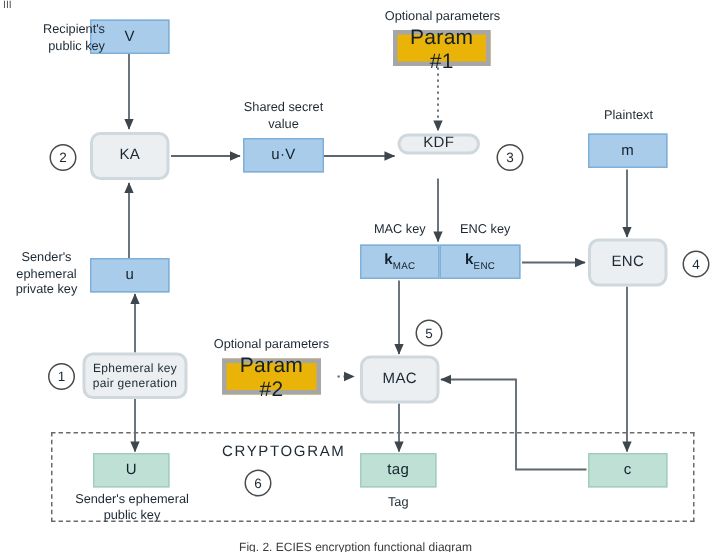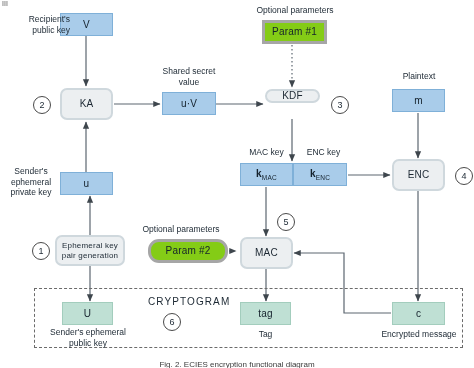--- a/index.html
+++ b/index.html
@@ -37,24 +37,24 @@
   }
   
   .proc{
     background:#eceff1;
     border:2px solid #cfd8dd;
     border-radius:7px;
     color:#1c2833;
   }
   
   .param{
-    background:#84cc16;
+    background:#eab308;
     border:3px solid #a6a6a6;
     color:#14212c;
-    font-size:10px;
+    font-size:14px;
   }
 
   .lbl{
     position:absolute;
     font-size:8.5px;
     line-height:1.25;
     text-align:center;
     color:#1c2833;
     white-space:pre-line;
   }
@@ -215,38 +215,37 @@
   <div class="lbl" style="left:4px;top:166px;width:54px;">Sender's
 ephemeral
 private key</div>
 
   <div class="node proc" style="left:55px;top:235px;width:70px;height:31px;font-size:8px;">
     <span style="white-space:pre-line;">Ephemeral key
 pair generation</span>
   </div>
   <div class="circ" style="left:32px;top:242px;">1</div>
 
-  <div class="node param" style="left:148px;top:239px;width:80px;height:24px;border-radius:11px;">
+  <div class="node param" style="left:148px;top:239px;width:66px;height:24px;">
     <span>Param #2</span>
   </div>
   <div class="lbl" style="left:139px;top:224px;width:84px;">Optional parameters</div>
 
   <div class="node green" style="left:62px;top:302px;width:51px;height:23px;">
     <span>U</span>
   </div>
   <div class="lbl" style="left:40px;top:327px;width:96px;">Sender's ephemeral
 public key</div>
 
   <div class="node green" style="left:240px;top:302px;width:51px;height:23px;">
     <span>tag</span>
   </div>
   <div class="lbl" style="left:240px;top:329px;width:51px;">Tag</div>
 
   <div class="node green" style="left:392px;top:302px;width:53px;height:23px;">
     <span>c</span>
   </div>
-  <div class="lbl" style="left:378px;top:329px;width:82px;">Encrypted message</div>
 
   <div class="circ" style="left:163px;top:313px;">6</div>
 
   <div class="caption" style="left:0;top:360px;">Fig. 2. ECIES encryption functional diagram</div>
 
 </div>
 
 </body></html>

